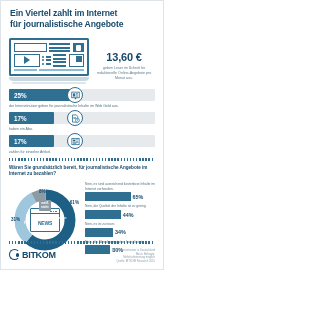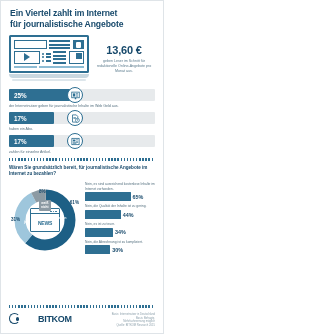--- a/index.html
+++ b/index.html
@@ -4,42 +4,42 @@
 <style>
   * { box-sizing: border-box; margin: 0; padding: 0; }
   html, body {
     width: 164px; height: 334px;
     background: #ffffff;
     font-family: "Liberation Sans", sans-serif;
     overflow: hidden;
   }
   .page {
     position: relative;
-    width: 164px; height: 334px;
+    width: 164px; height: 270px;
     background: #ffffff;
     border: 1px solid #dfe4e8;
   }
 
   
   .header { padding: 7px 9px 3px 9px; }
   .title {
     color: #17496b;
     font-size: 8.6px;
     font-weight: bold;
     line-height: 10.6px;
     letter-spacing: -0.1px;
   }
 
   
   .hero {
     position: relative;
     height: 55px;
     padding: 2px 8px 0 8px;
     display: flex;
-    align-items: flex-start;
+    align-items: center;
   }
   .laptop { width: 80px; margin-top: 1px; }
   .laptop-screen {
     border: 2.5px solid #2e6f92;
     border-radius: 1.5px;
     height: 38px;
     padding: 3px;
     display: flex;
     flex-direction: column;
     gap: 2px;
@@ -148,21 +148,21 @@
   
   .footer {
     position: absolute; bottom: 0; left: 0; right: 0;
     padding: 4px 8px 6px 8px;
   }
   .foot-div {
     height: 3px; margin-bottom: 5px;
     background-image: repeating-linear-gradient(to right,#2e6f92 0 1.3px,transparent 1.3px 3.1px);
   }
   .foot-row { display: flex; align-items: flex-start; justify-content: space-between; }
-  .logo { display: flex; align-items: center; gap: 18px; }
+  .logo { display: flex; align-items: center; gap: 2px; }
   .logo-mark {
     width: 11px; height: 11px; border-radius: 50%;
     border: 1.4px solid #17496b; border-right-color: transparent;
     position: relative;
   }
   .logo-mark:after {
     content:""; position:absolute; width:3.5px;height:3.5px;border-radius:50%;
     background:#17496b; right:0px; top:3px;
   }
   .logo-text { font-size: 9px; font-weight: bold; color: #17496b; letter-spacing: -0.3px; }

